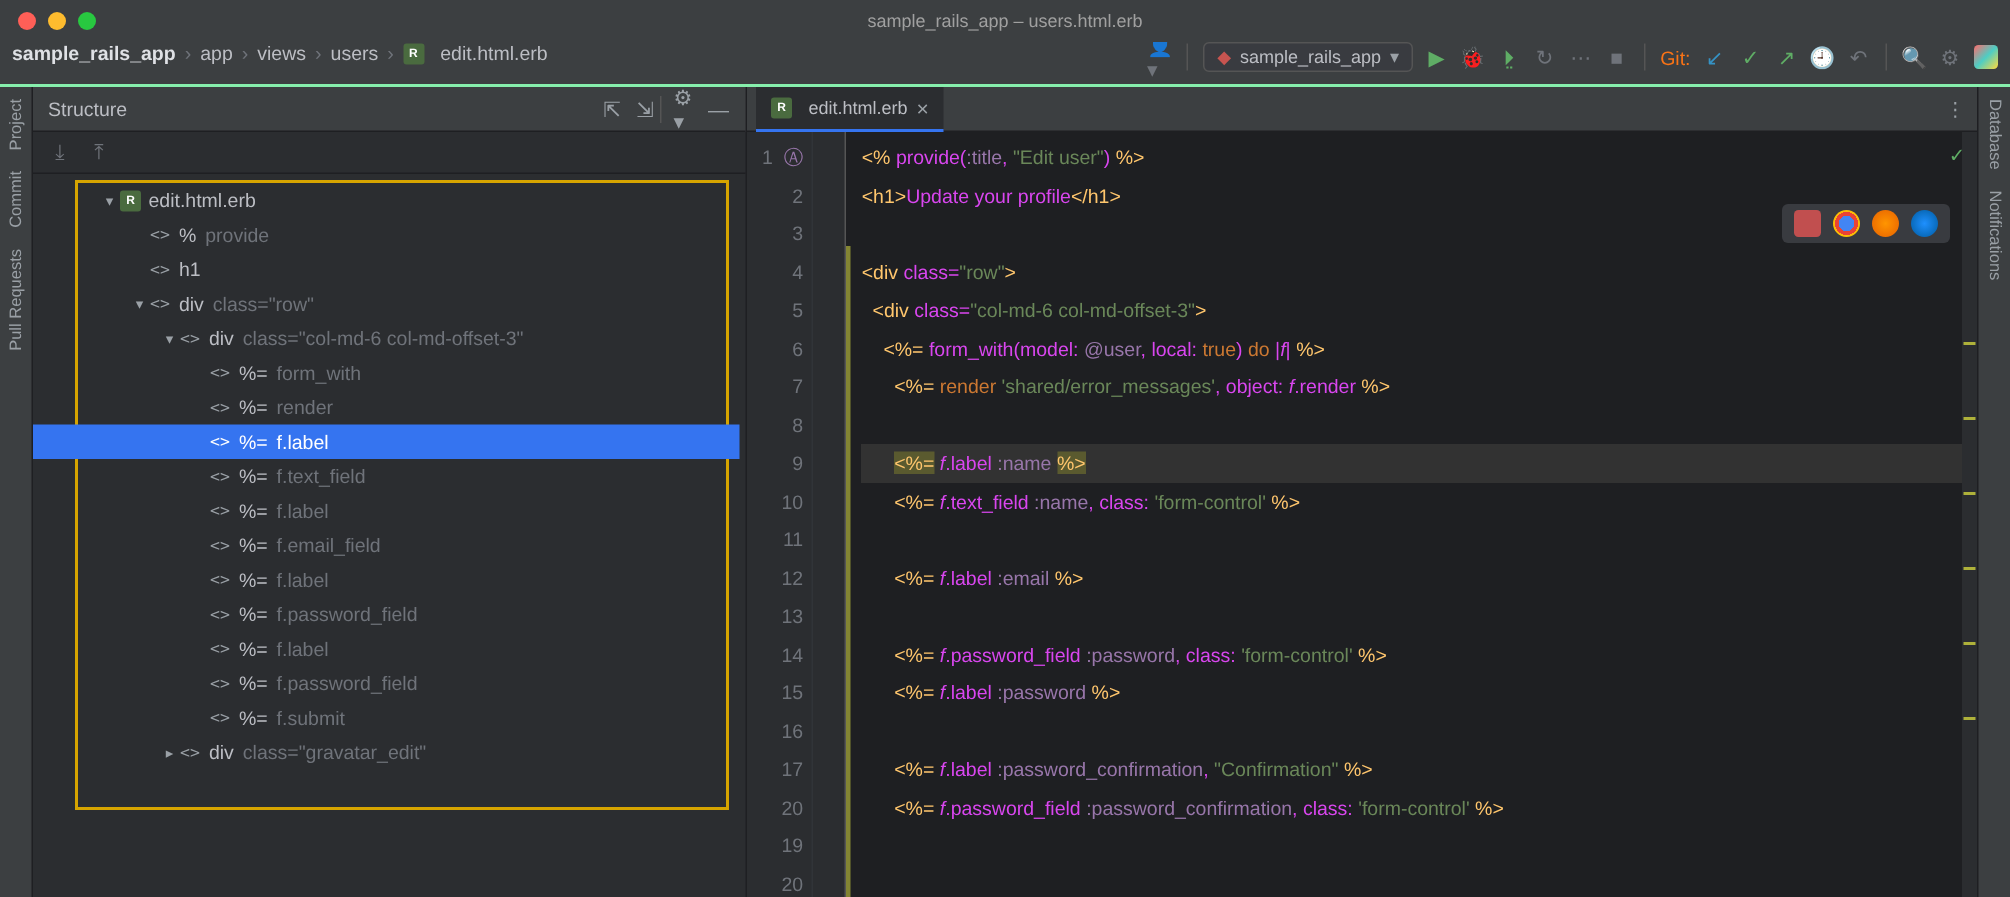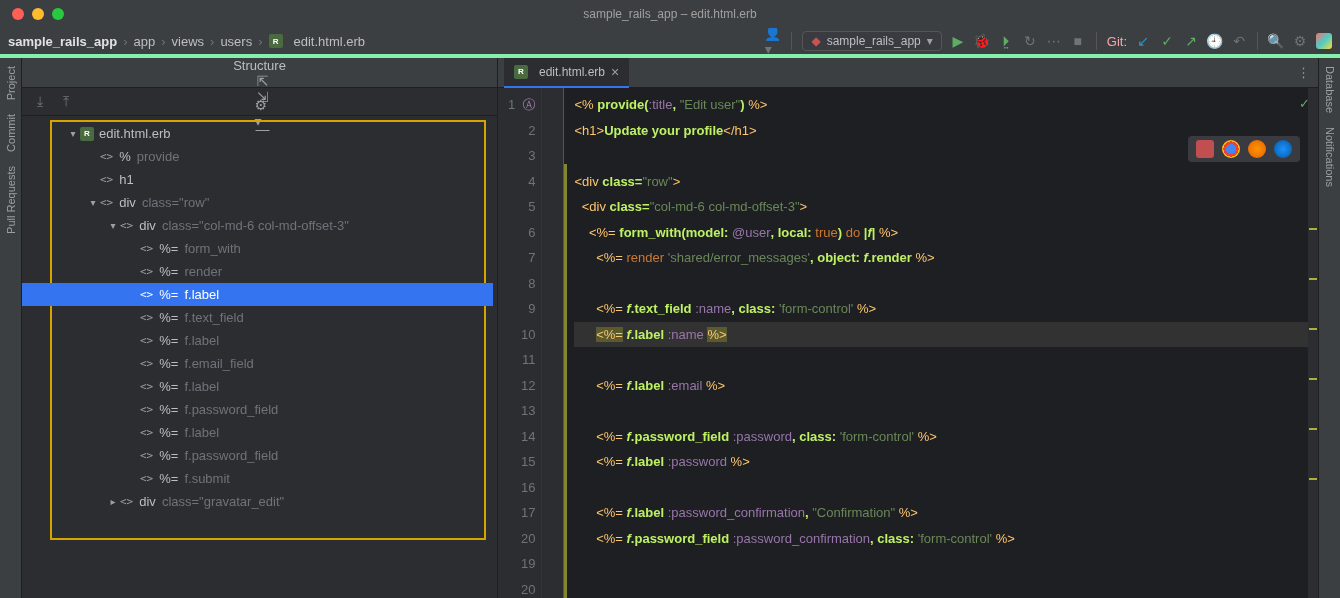--- a/index.html
+++ b/index.html
@@ -2,34 +2,34 @@
 <html><head>
 <meta charset="utf-8">
 <style>
 * { margin:0; padding:0; box-sizing:border-box; font-family:-apple-system,BlinkMacSystemFont,"Segoe UI",sans-serif; }
 body { background:#2b2d30; color:#bcbec4; width:1340px; height:598px; overflow:hidden; font-size:13px; }
 .titlebar { height:28px; background:#3c3f41; display:flex; align-items:center; position:relative; }
 .traffic-lights { display:flex; gap:8px; padding-left:12px; }
 .tl { width:12px; height:12px; border-radius:50%; }
 .tl.red{background:#ff5f57;} .tl.yellow{background:#febc2e;} .tl.green{background:#28c840;}
 .titlebar-title { position:absolute; left:50%; transform:translateX(-50%); color:#a0a0a0; font-size:12px; }
-.toolbar { height:30px; background:#3c3f41; display:flex; align-items:center; padding:0 8px; border-bottom:4px solid #86efac; }
+.toolbar { height:30px; background:#3c3f41; display:flex; align-items:flex-start; padding:0 8px; border-bottom:2px solid #86efac; }
 .breadcrumbs { display:flex; align-items:center; gap:6px; font-size:13px; color:#bcbec4; }
 .breadcrumbs .sep { color:#6f737a; }
 .toolbar-right { margin-left:auto; display:flex; align-items:center; gap:8px; }
 .tb-sep { width:1px; height:18px; background:#555; margin:0 2px; }
 .run-cfg { background:#393b40; border:1px solid #555; border-radius:4px; padding:2px 8px; display:flex; align-items:center; gap:6px; font-size:12px; color:#bcbec4; }
 .ico { width:16px; height:16px; display:flex; align-items:center; justify-content:center; font-size:14px; }
 .ico.green{color:#5fad65;} .ico.blue{color:#3592c4;} .ico.grey{color:#6f737a;}
 .main { display:flex; height:540px; }
 .left-gutter, .right-gutter { width:22px; background:#3c3f41; display:flex; flex-direction:column; align-items:center; padding-top:8px; gap:14px; border-right:1px solid #1e1f22; }
 .right-gutter { border-right:none; border-left:1px solid #1e1f22; }
 .gutter-label { writing-mode:vertical-rl; transform:rotate(180deg); font-size:11px; color:#9aa0a6; cursor:pointer; display:flex; align-items:center; gap:4px; }
 .structure-panel { width:476px; background:#2b2d30; display:flex; flex-direction:column; border-right:1px solid #1e1f22; }
-.panel-header { height:30px; display:flex; align-items:center; padding:0 10px; background:#3c3f41; border-bottom:1px solid #1e1f22;flex-direction:column; }
+.panel-header { height:30px; display:flex; align-items:center; padding:0 10px; background:#3c3f41; border-bottom:1px solid #1e1f22; }
 .panel-title { font-size:13px; color:#bcbec4; }
 .panel-header .ico { margin-left:6px; color:#9aa0a6; cursor:pointer; }
 .panel-header .spacer { flex:1; }
 .panel-subhead { height:28px; display:flex; align-items:center; padding:0 10px; gap:10px; border-bottom:1px solid #1e1f22; }
 .tree-wrap { position:relative; padding:6px 4px 6px 0; }
 .highlight-box { position:absolute; left:28px; top:4px; width:436px; height:420px; border:2px solid #d6a400; pointer-events:none; }
 .tree-row { display:flex; align-items:center; height:23px; padding-left:6px; font-size:13px; cursor:pointer; white-space:nowrap; position:relative; z-index:1; }
 .tree-row.selected { background:#3574f0; color:#fff; }
 .indent { display:inline-block; }
 .chev { width:14px; color:#9aa0a6; font-size:10px; display:inline-block; text-align:center;}
@@ -42,41 +42,41 @@
 .tab { display:flex; align-items:center; gap:6px; padding:0 10px; height:30px; font-size:12px; color:#bcbec4; border-bottom:2px solid #3574f0; background:#2b2d30; }
 .tab .close { color:#9aa0a6; font-size:14px; cursor:pointer;}
 .tabs .more { margin-left:auto; margin-right:8px; color:#9aa0a6; cursor:pointer; }
 .code-area { flex:1; display:flex; font-family:'JetBrains Mono',Menlo,Consolas,monospace; font-size:13px; position:relative; }
 .gutter-col { background:#2b2d30; padding:4px 6px 4px 10px; text-align:right; color:#6f737a; border-right:1px solid #313438; user-select:none; }
 .gutter-col .ln { height:25.5px; line-height:25.5px; }
 .fold-col { width:22px; background:#2b2d30; border-right:1px solid #555; }
 .code-lines { flex:1; padding:4px 0 4px 10px; position:relative; }
 .code-line { height:25.5px; line-height:25.5px; white-space:pre; }
 .code-line.hl { background:#323232; }
-.c-orange{color:#cc7832;} .c-yellow{color:#ffc66d;} .c-green{color:#6a8759;} .c-purple{color:#9876aa;} .c-white{color:#bef264;font-weight:bold;} .c-italic{font-style:italic;}
+.c-orange{color:#cc7832;} .c-yellow{color:#ffc66d;} .c-green{color:#6a8759;} .c-purple{color:#9876aa;} .c-white{color:#d946ef;} .c-italic{font-style:italic;}
 .hl-run { background:#5a5a2f; }
 .browser-icons { position:absolute; top:48px; right:18px; display:flex; gap:8px; background:#393b40; padding:4px 8px; border-radius:4px; }
 .browser-icons .bi { width:18px; height:18px; border-radius:3px; }
 .check-mark { position:absolute; top:8px; right:8px; color:#5fad65; }
 .marker-col { position:absolute; right:0; top:0; width:10px; height:100%; background:#2b2d30; }
 .marker { position:absolute; right:1px; width:8px; height:2px; background:#aeb13a; }
 .file-ico { width:14px; height:14px; display:inline-flex; align-items:center; justify-content:center; background:#4a6b3f; color:#fff; font-size:8px; border-radius:2px; margin-right:5px; font-weight:bold; }
 .file-ico::after{content:'R';}
 .line-left-bar { position:absolute; left:0; top:0; width:3px; height:100%; background:#aeb13a; opacity:0.7;}
 </style>
 </head>
 <body>
 
 <div class="titlebar">
   <div class="traffic-lights">
     <div class="tl red"></div>
     <div class="tl yellow"></div>
     <div class="tl green"></div>
   </div>
-  <div class="titlebar-title">sample_rails_app – edit.html.erb</div>
+  <div class="titlebar-title">sample_rails_app – users.html.erb</div>
 </div>
 
 <div class="toolbar">
   <div class="breadcrumbs">
     <b style="color:#dfe1e5;">sample_rails_app</b>
     <span class="sep">›</span>
     <span>app</span>
     <span class="sep">›</span>
     <span>views</span>
     <span class="sep">›</span>
@@ -93,21 +93,21 @@
       <span>sample_rails_app</span>
       <span style="color:#9aa0a6;">▾</span>
     </div>
     <span class="ico green">▶</span>
     <span class="ico green">🐞</span>
     <span class="ico green">⏵̤</span>
     <span class="ico grey">↻</span>
     <span class="ico grey">⋯</span>
     <span class="ico grey">■</span>
     <span class="tb-sep"></span>
-    <span style="color:#fca5a5;">Git:</span>
+    <span style="color:#f97316;">Git:</span>
     <span class="ico blue">↙</span>
     <span class="ico green">✓</span>
     <span class="ico green">↗</span>
     <span class="ico grey">🕘</span>
     <span class="ico grey">↶</span>
     <span class="tb-sep"></span>
     <span class="ico grey">🔍</span>
     <span class="ico grey">⚙</span>
     <span class="ico" style="background:linear-gradient(135deg,#ff6b6b,#4ecdc4,#ffd93d);border-radius:3px;"></span>
   </div>
@@ -292,22 +292,22 @@
       <div class="code-lines" id="codelines">
         <div class="line-left-bar" style="top:76px;height:435px;"></div>
       <div class="code-line"><span class="c-yellow">&lt;%</span> <span class="c-white">provide(</span><span class="c-purple">:title</span><span class="c-white">, </span><span class="c-green">"Edit user"</span><span class="c-white">)</span> <span class="c-yellow">%&gt;</span></div>
           <div class="code-line"><span class="c-yellow">&lt;h1&gt;</span><span class="c-white">Update your profile</span><span class="c-yellow">&lt;/h1&gt;</span></div>
           <div class="code-line"></div>
           <div class="code-line"><span class="c-yellow">&lt;div</span> <span class="c-white">class=</span><span class="c-green">"row"</span><span class="c-yellow">&gt;</span></div>
           <div class="code-line">  <span class="c-yellow">&lt;div</span> <span class="c-white">class=</span><span class="c-green">"col-md-6 col-md-offset-3"</span><span class="c-yellow">&gt;</span></div>
           <div class="code-line">    <span class="c-yellow">&lt;%=</span> <span class="c-white">form_with(</span><span class="c-white">model: </span><span class="c-purple">@user</span><span class="c-white">, local: </span><span class="c-orange">true</span><span class="c-white">)</span> <span class="c-orange">do</span> <span class="c-white">|</span><span class="c-white c-italic">f</span><span class="c-white">|</span> <span class="c-yellow">%&gt;</span></div>
           <div class="code-line">      <span class="c-yellow">&lt;%=</span> <span class="c-orange">render</span> <span class="c-green">'shared/error_messages'</span><span class="c-white">, object: </span><span class="c-white c-italic">f</span><span class="c-white">.render</span> <span class="c-yellow">%&gt;</span></div>
           <div class="code-line"></div>
+          <div class="code-line hl">      <span class="hl-run"><span class="c-yellow">&lt;%=</span></span> <span class="c-white c-italic">f</span><span class="c-white">.label </span><span class="c-purple">:name</span> <span class="hl-run"><span class="c-yellow">%&gt;</span></span></div>
           <div class="code-line">      <span class="c-yellow">&lt;%=</span> <span class="c-white c-italic">f</span><span class="c-white">.text_field </span><span class="c-purple">:name</span><span class="c-white">, class: </span><span class="c-green">'form-control'</span> <span class="c-yellow">%&gt;</span></div>
-          <div class="code-line hl">      <span class="hl-run"><span class="c-yellow">&lt;%=</span></span> <span class="c-white c-italic">f</span><span class="c-white">.label </span><span class="c-purple">:name</span> <span class="hl-run"><span class="c-yellow">%&gt;</span></span></div>
           <div class="code-line"></div>
           <div class="code-line">      <span class="c-yellow">&lt;%=</span> <span class="c-white c-italic">f</span><span class="c-white">.label </span><span class="c-purple">:email</span> <span class="c-yellow">%&gt;</span></div>
           <div class="code-line"></div>
           <div class="code-line">      <span class="c-yellow">&lt;%=</span> <span class="c-white c-italic">f</span><span class="c-white">.password_field </span><span class="c-purple">:password</span><span class="c-white">, class: </span><span class="c-green">'form-control'</span> <span class="c-yellow">%&gt;</span></div>
           <div class="code-line">      <span class="c-yellow">&lt;%=</span> <span class="c-white c-italic">f</span><span class="c-white">.label </span><span class="c-purple">:password</span> <span class="c-yellow">%&gt;</span></div>
           <div class="code-line"></div>
           <div class="code-line">      <span class="c-yellow">&lt;%=</span> <span class="c-white c-italic">f</span><span class="c-white">.label </span><span class="c-purple">:password_confirmation</span><span class="c-white">, </span><span class="c-green">"Confirmation"</span> <span class="c-yellow">%&gt;</span></div>
           <div class="code-line">      <span class="c-yellow">&lt;%=</span> <span class="c-white c-italic">f</span><span class="c-white">.password_field </span><span class="c-purple">:password_confirmation</span><span class="c-white">, class: </span><span class="c-green">'form-control'</span> <span class="c-yellow">%&gt;</span></div>
           <div class="code-line"></div>
         </div>

